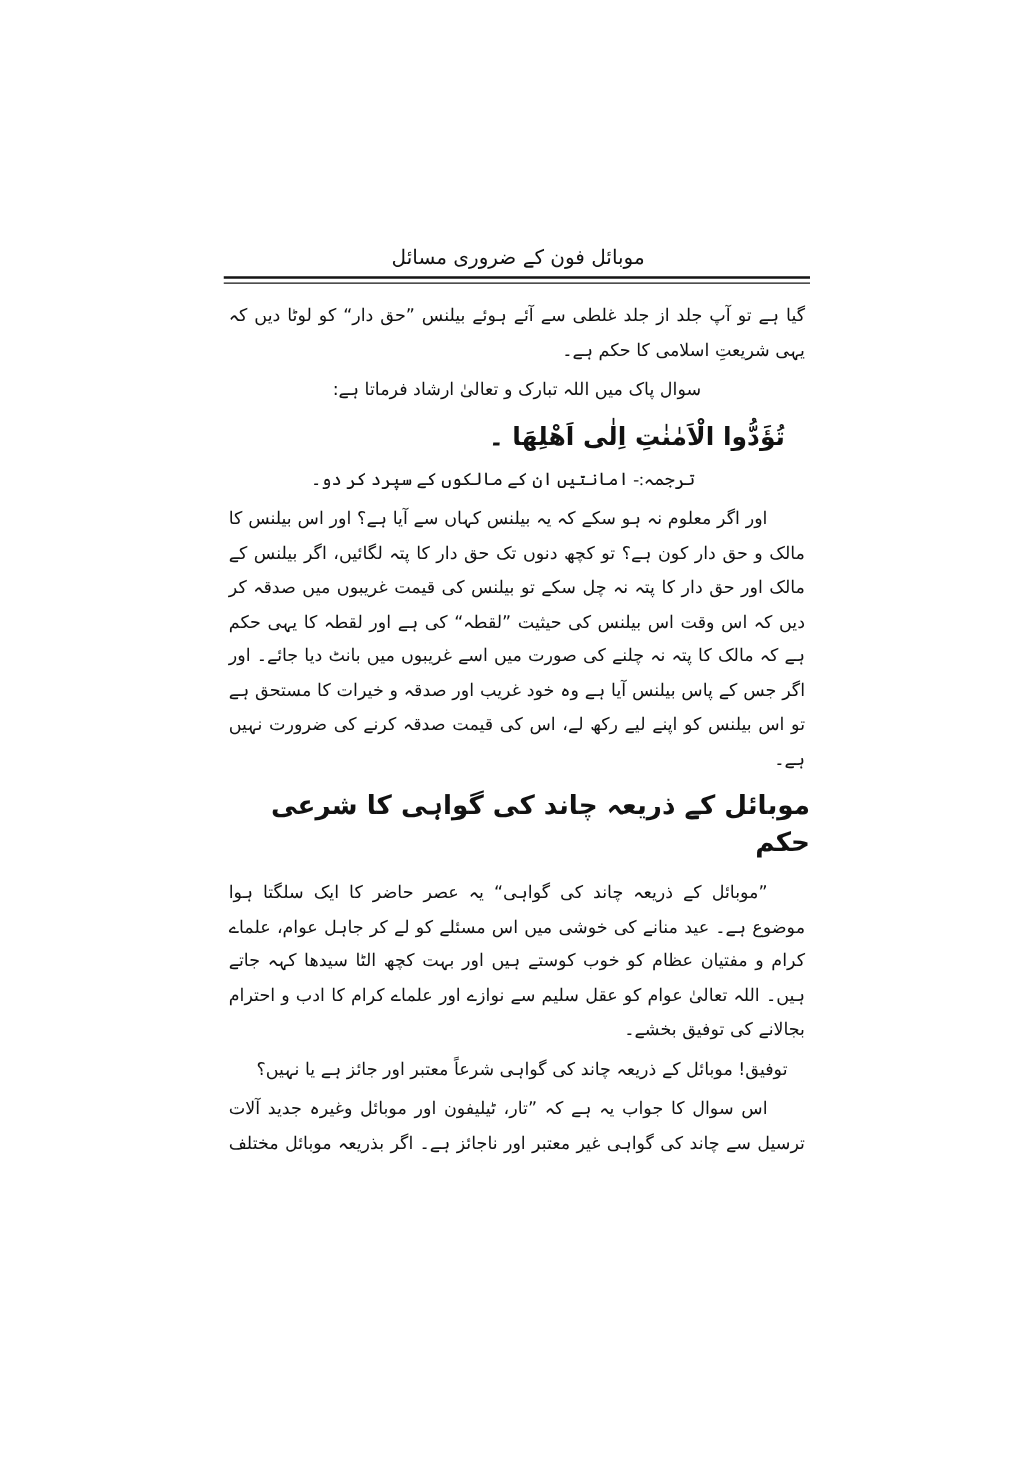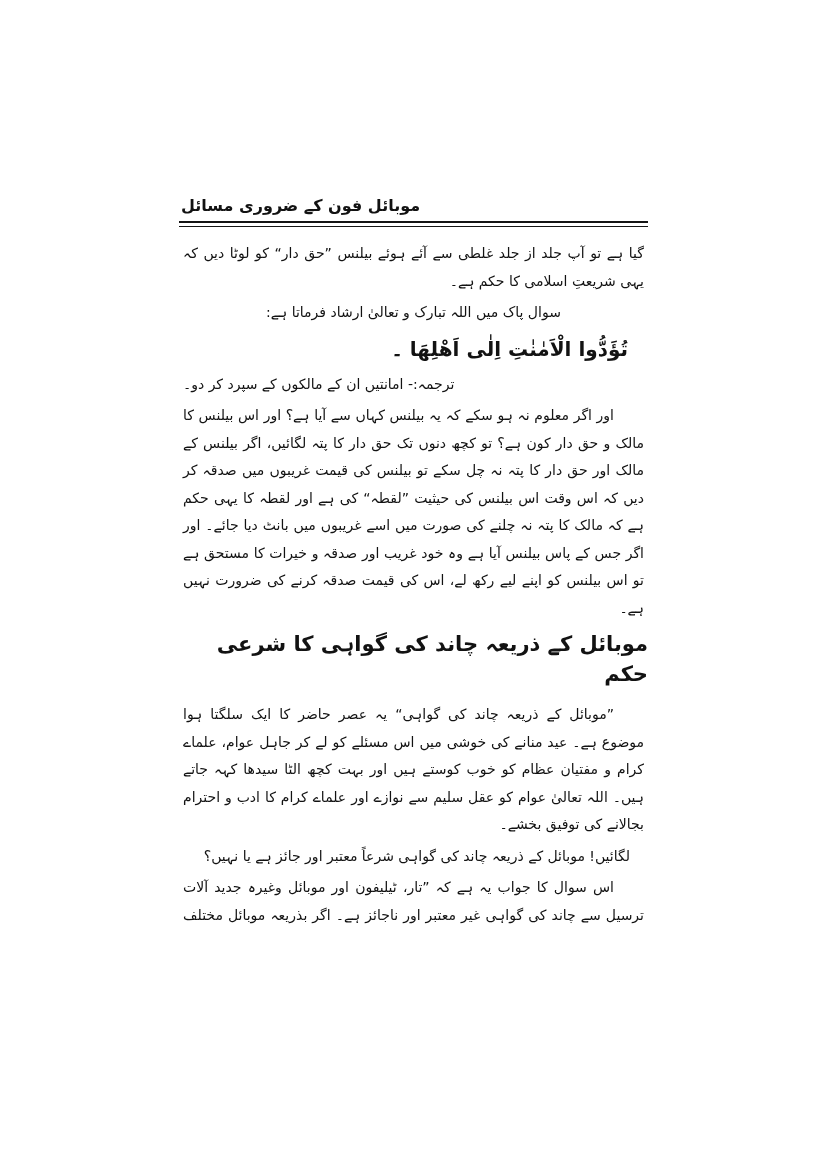--- a/index.html
+++ b/index.html
@@ -11,25 +11,24 @@
     overflow:hidden;
     font-family:"DejaVu Sans",sans-serif;
     color:#121212;
   }
   .content{
     position:absolute;
     left:179px;top:194px;width:469px;
     direction:rtl;
   }
   .running-title{
-    text-align:left;
+    text-align:center;
     font-size:16px;
     line-height:24px;
     padding-left:2px;
-    font-weight:bold;
   }
   .double-rule{width:100%;}
   .header-rule{
     margin-top:3px;
     height:3px;
     border-top:2px solid #141414;
     border-bottom:1px solid #141414;
   }
   .body-text{
     margin-top:9px;
@@ -47,23 +46,24 @@
   p.centered{text-align:center;text-indent:0;}
   p.verse{
     text-align:right;
     text-indent:0;
     padding-right:16px;
     font-size:20px;
     font-weight:bold;
     line-height:36px;
   }
   p.translation{
-    text-align:left;
+    text-align:center;
     text-indent:0;
     padding-right:22px;
+    font-family:Liberation Serif, serif;
   }
   p.question{
     text-align:right;
     text-indent:14px;
   }
   h2.section-heading{
     margin:7px 0 12px 0;
     text-align:right;
     font-size:21px;
     font-weight:bold;
@@ -107,21 +107,21 @@
       <p class="verse">تُؤَدُّوا الْاَمٰنٰتِ اِلٰی اَهْلِهَا ۔</p>
 
       <p class="translation">ترجمہ:- امانتیں ان کے مالکوں کے سپرد کر دو۔</p>
 
       <p>اور اگر معلوم نہ ہو سکے کہ یہ بیلنس کہاں سے آیا ہے؟ اور اس بیلنس کا مالک و حق دار کون ہے؟ تو کچھ دنوں تک حق دار کا پتہ لگائیں، اگر بیلنس کے مالک اور حق دار کا پتہ نہ چل سکے تو بیلنس کی قیمت غریبوں میں صدقہ کر دیں کہ اس وقت اس بیلنس کی حیثیت ”لقطہ“ کی ہے اور لقطہ کا یہی حکم ہے کہ مالک کا پتہ نہ چلنے کی صورت میں اسے غریبوں میں بانٹ دیا جائے۔ اور اگر جس کے پاس بیلنس آیا ہے وہ خود غریب اور صدقہ و خیرات کا مستحق ہے تو اس بیلنس کو اپنے لیے رکھ لے، اس کی قیمت صدقہ کرنے کی ضرورت نہیں ہے۔</p>
 
       <h2 class="section-heading">موبائل کے ذریعہ چاند کی گواہی کا شرعی حکم</h2>
 
       <p>”موبائل کے ذریعہ چاند کی گواہی“ یہ عصر حاضر کا ایک سلگتا ہوا موضوع ہے۔ عید منانے کی خوشی میں اس مسئلے کو لے کر جاہل عوام، علماے کرام و مفتیان عظام کو خوب کوستے ہیں اور بہت کچھ الٹا سیدھا کہہ جاتے ہیں۔ اللہ تعالیٰ عوام کو عقل سلیم سے نوازے اور علماے کرام کا ادب و احترام بجالانے کی توفیق بخشے۔</p>
 
-      <p class="question">لگائیں! موبائل کے ذریعہ چاند کی گواہی شرعاً معتبر اور جائز ہے یا نہیں؟</p>
+      <p class="question">توفیق! موبائل کے ذریعہ چاند کی گواہی شرعاً معتبر اور جائز ہے یا نہیں؟</p>
 
       <p>اس سوال کا جواب یہ ہے کہ ”تار، ٹیلیفون اور موبائل وغیرہ جدید آلات ترسیل سے چاند کی گواہی غیر معتبر اور ناجائز ہے۔ اگر بذریعہ موبائل مختلف شہروں سے لوگ چاند کی گواہی دیں تو یہ گواہی شرعاً معتبر نہیں۔“ ہاں! موبائل اور ٹیلی فون سے استفاضۂ شرعی کا تحقق ہو سکتا ہے۔</p>
 
     </div>
   </div>
 
 
 </div>
 
 </body></html>

